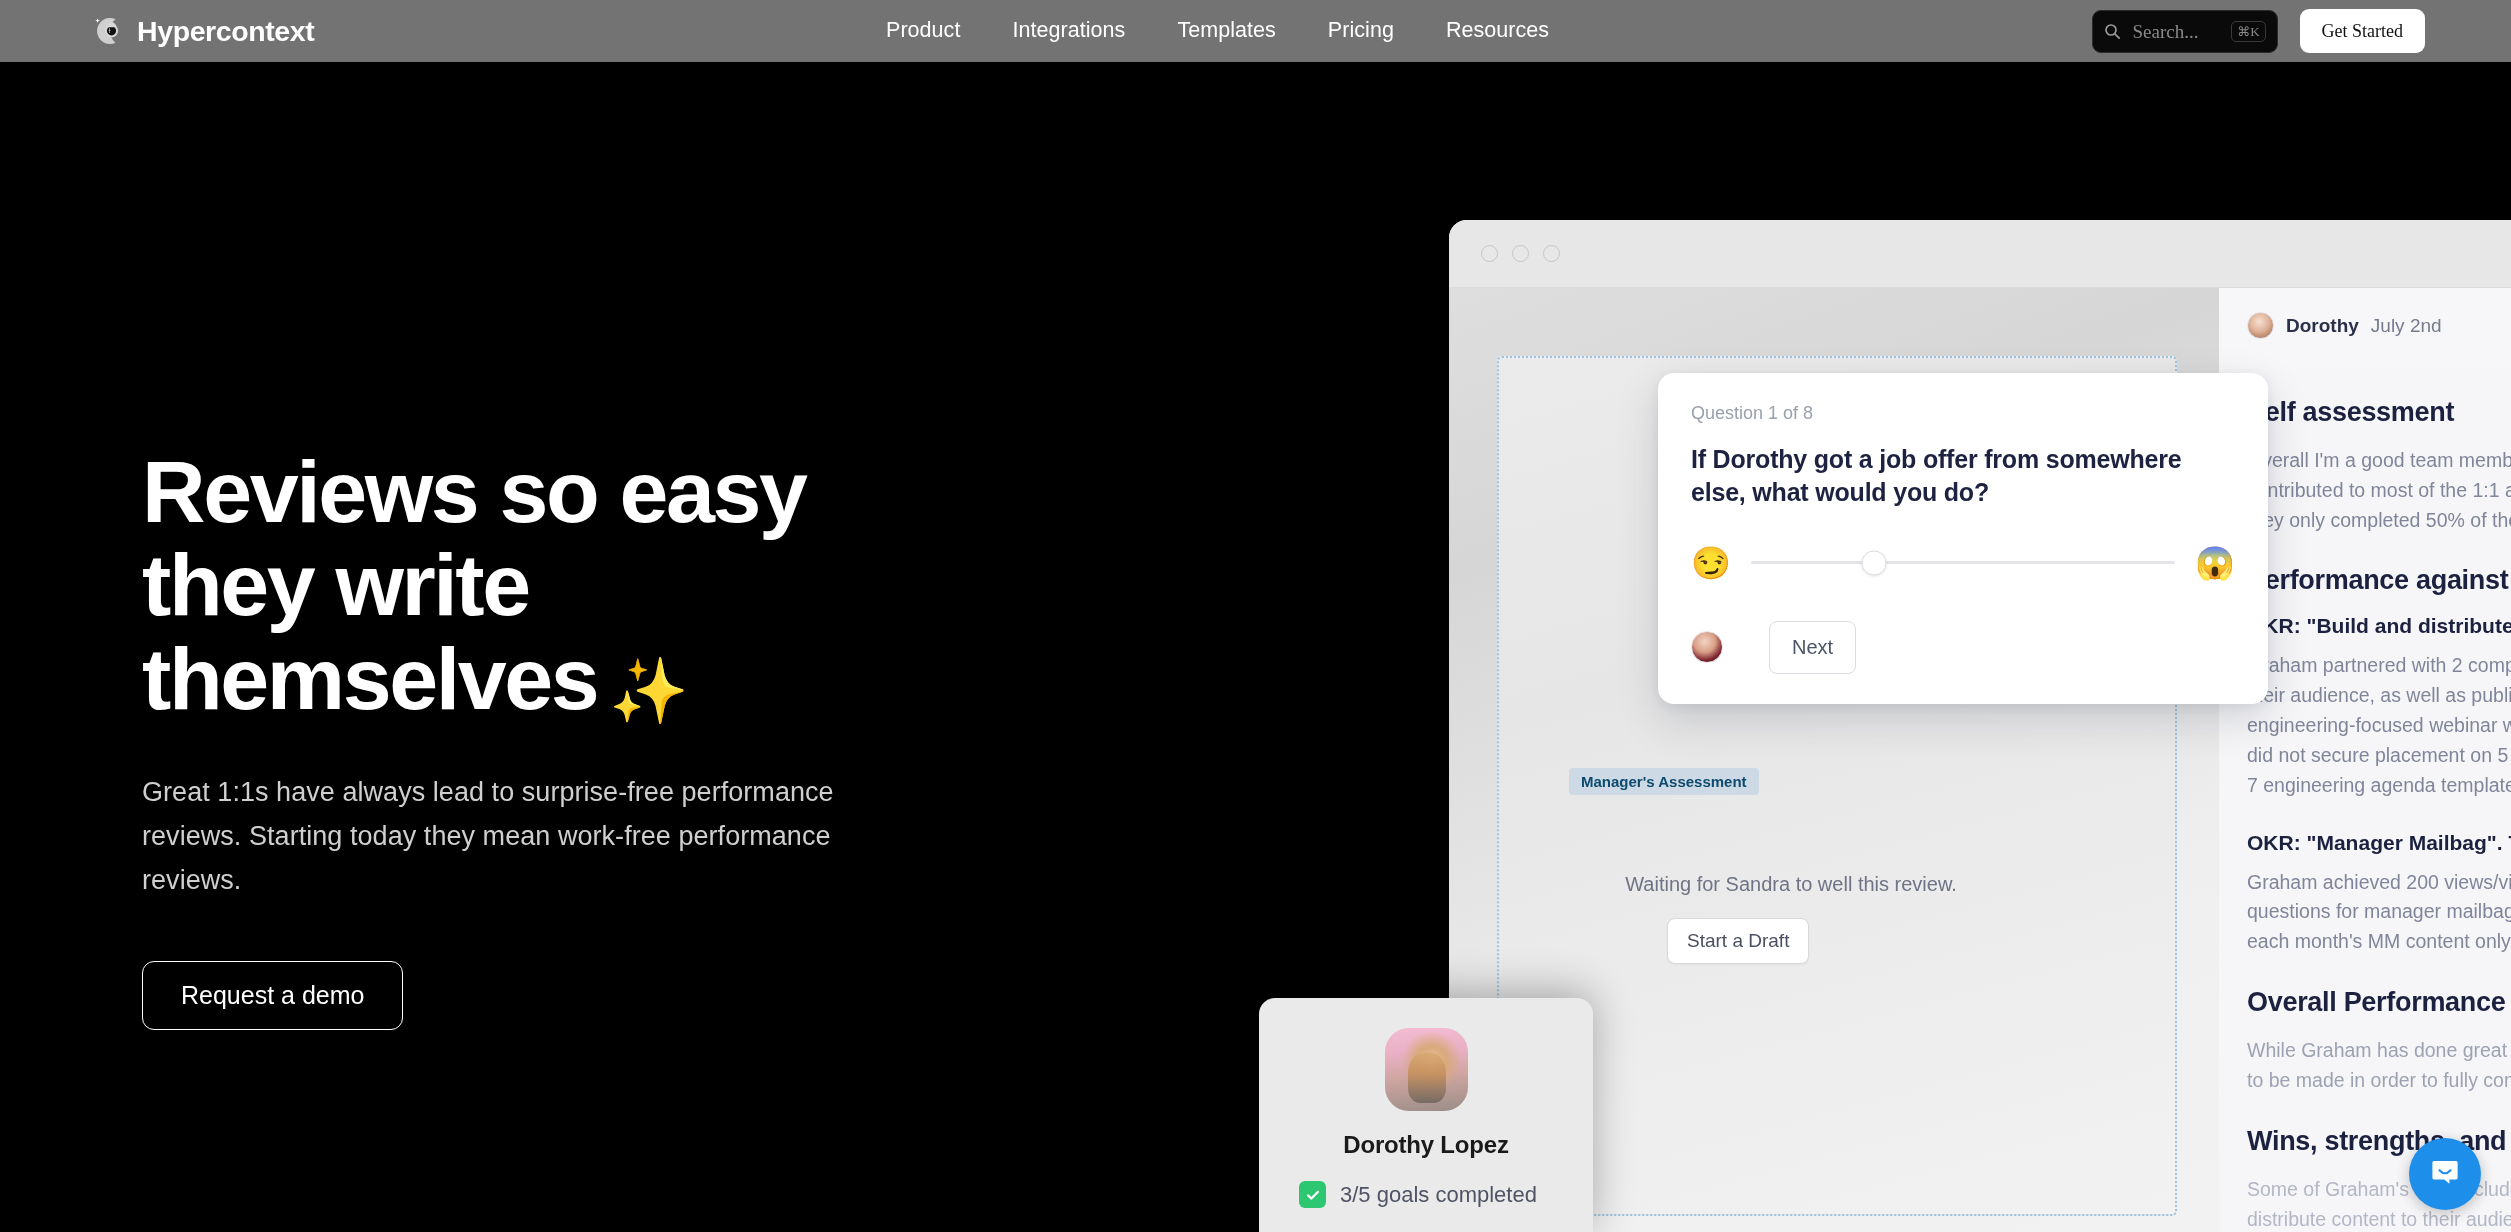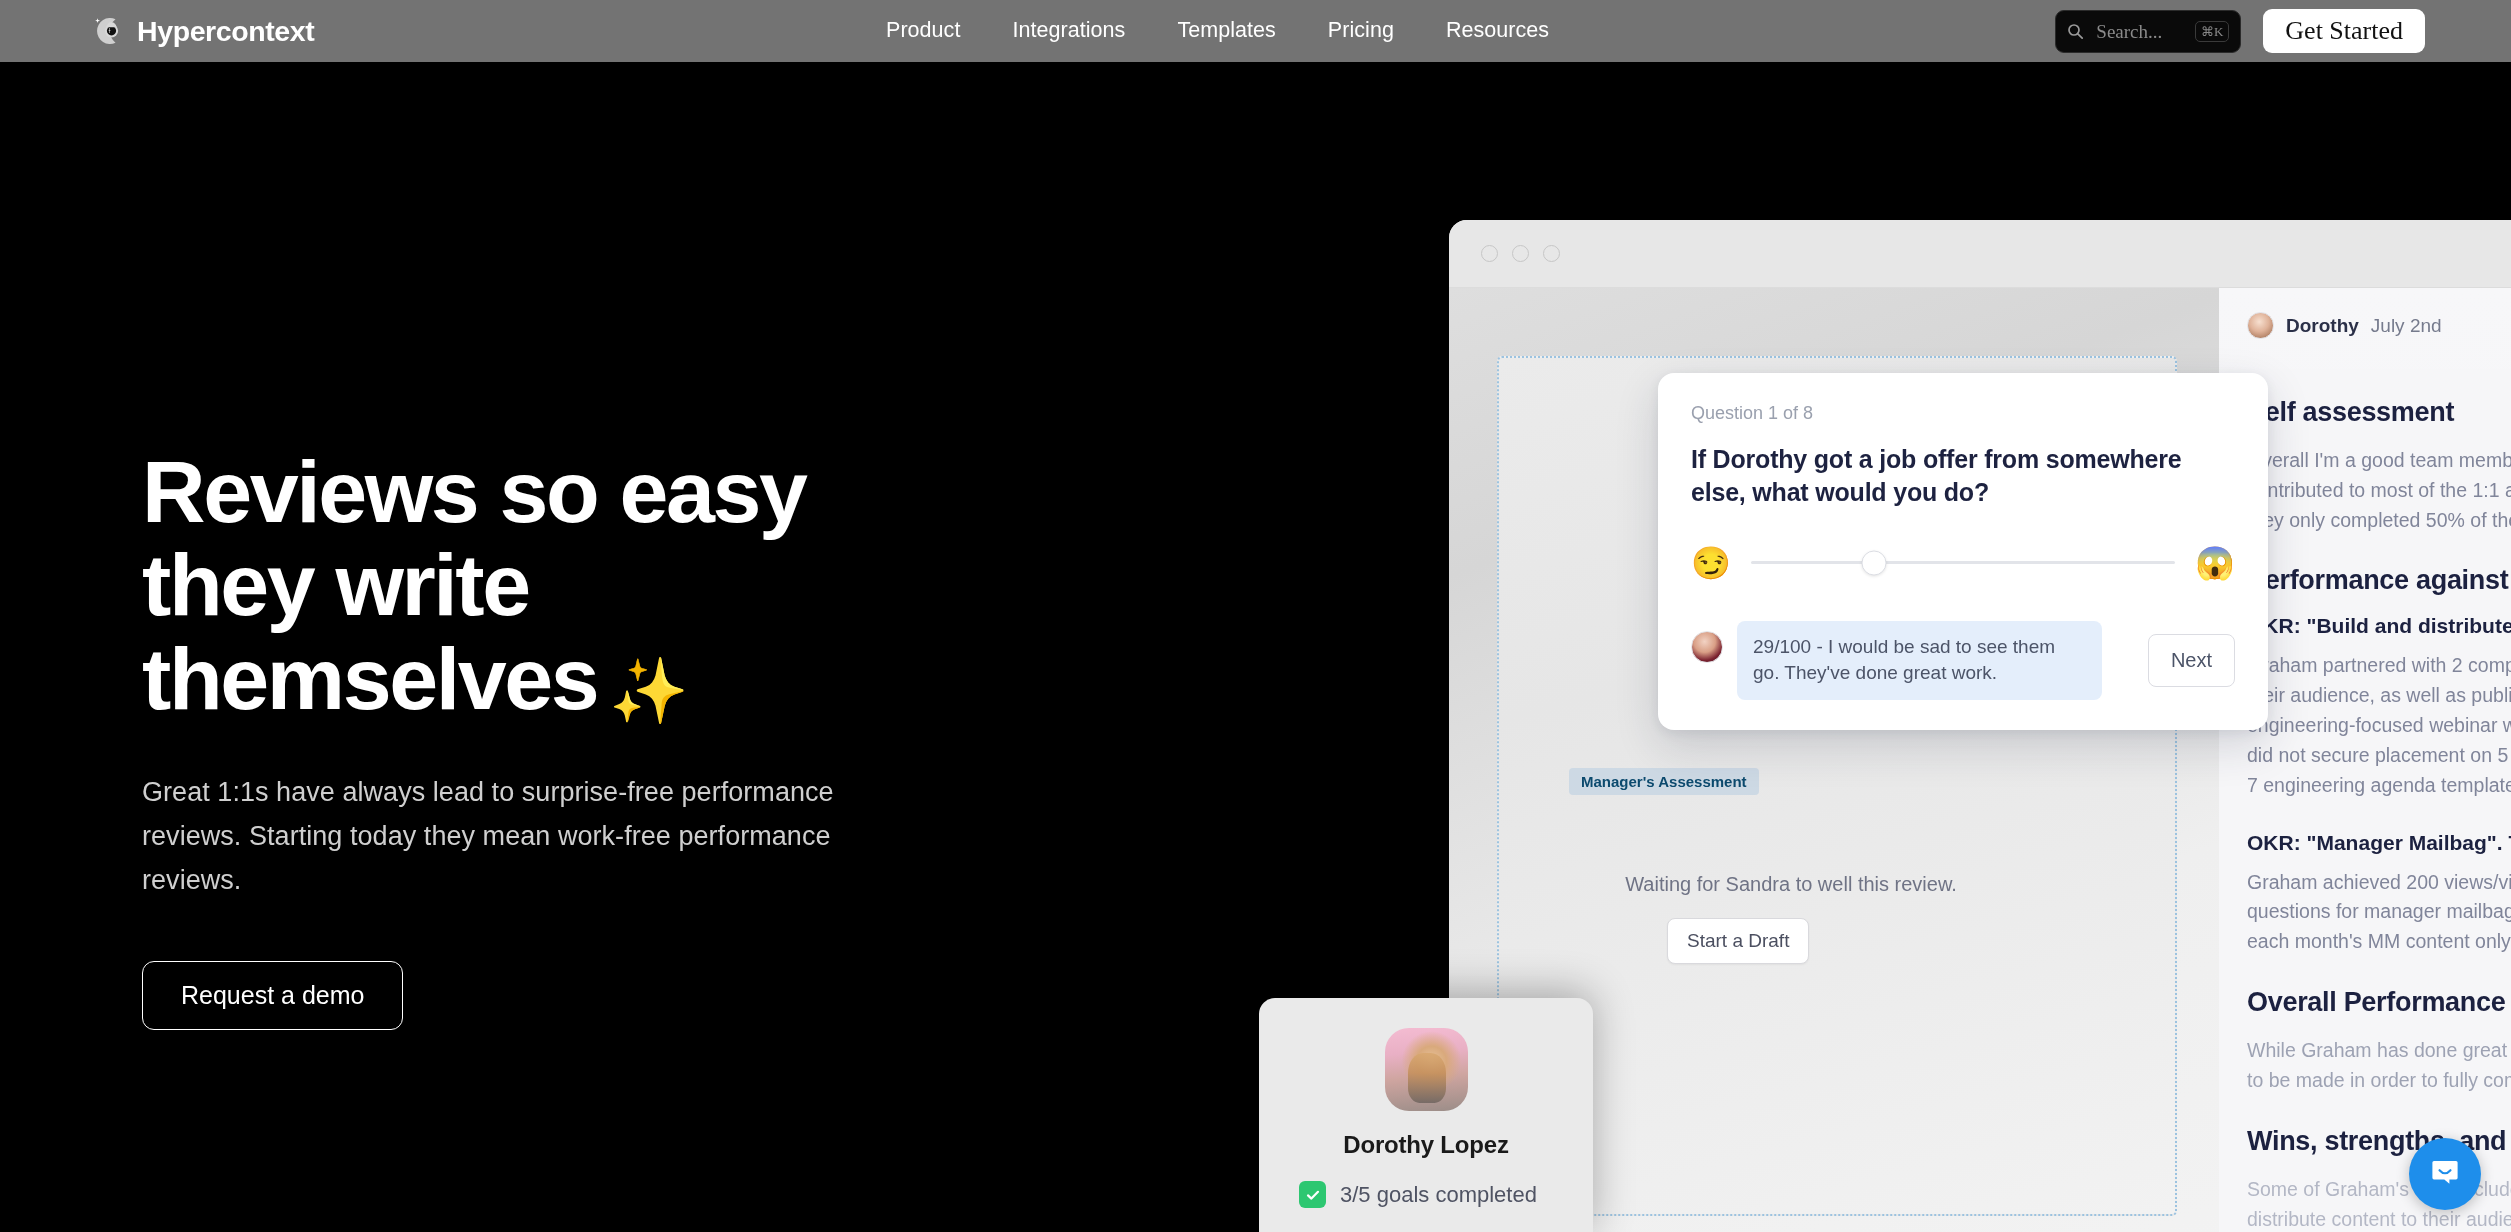--- a/index.html
+++ b/index.html
@@ -113,21 +113,21 @@
     color: #8a8a8a;
     font-size: 13px;
     padding: 3px 5px;
     line-height: 1;
     white-space: nowrap;
   }
 
   .btn-get-started {
     background: #ffffff;
     color: #121212;
-    font-size: 26px;
+    font-size: 18px;
     font-weight: 400;
     border: none;
     border-radius: 9px;
     height: 44px;
     padding: 0 22px;
     cursor: pointer;
     font-family: inherit;
     white-space: nowrap;
     line-height: 1;
   }
@@ -556,21 +556,20 @@
         <div class="q-slider-row">
           <span class="slider-emoji">😏</span>
           <div class="slider-track">
             <div class="slider-thumb"></div>
           </div>
           <span class="slider-emoji">😱</span>
         </div>
 
         <div class="q-answer-row">
           <span class="answer-avatar"></span>
-          <div class="answer-bubble">29/100 - I would be sad to see them go. They've done great work.</div>
           <button class="next-btn">Next</button>
         </div>
       </div>
 
       <div class="review-panel">
         <div class="rp-header">
           <span class="rp-avatar"></span>
           <span class="rp-name">Dorothy</span>
           <span class="rp-date">July 2nd</span>
         </div>

